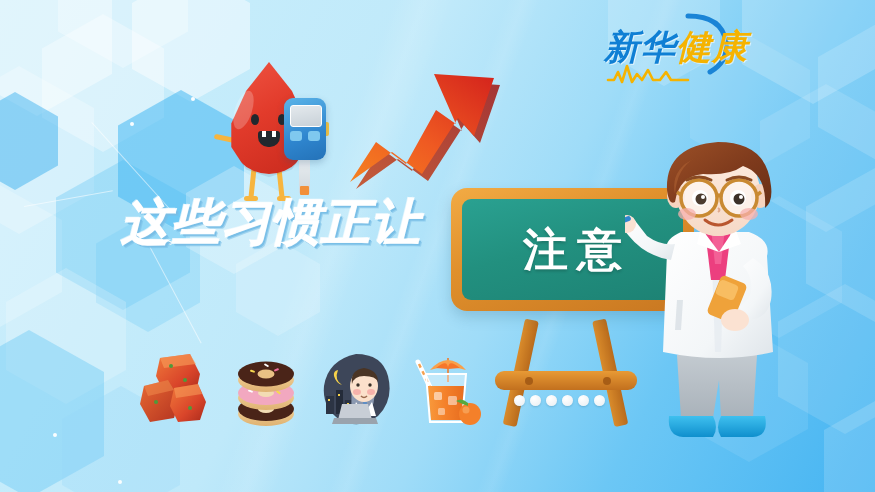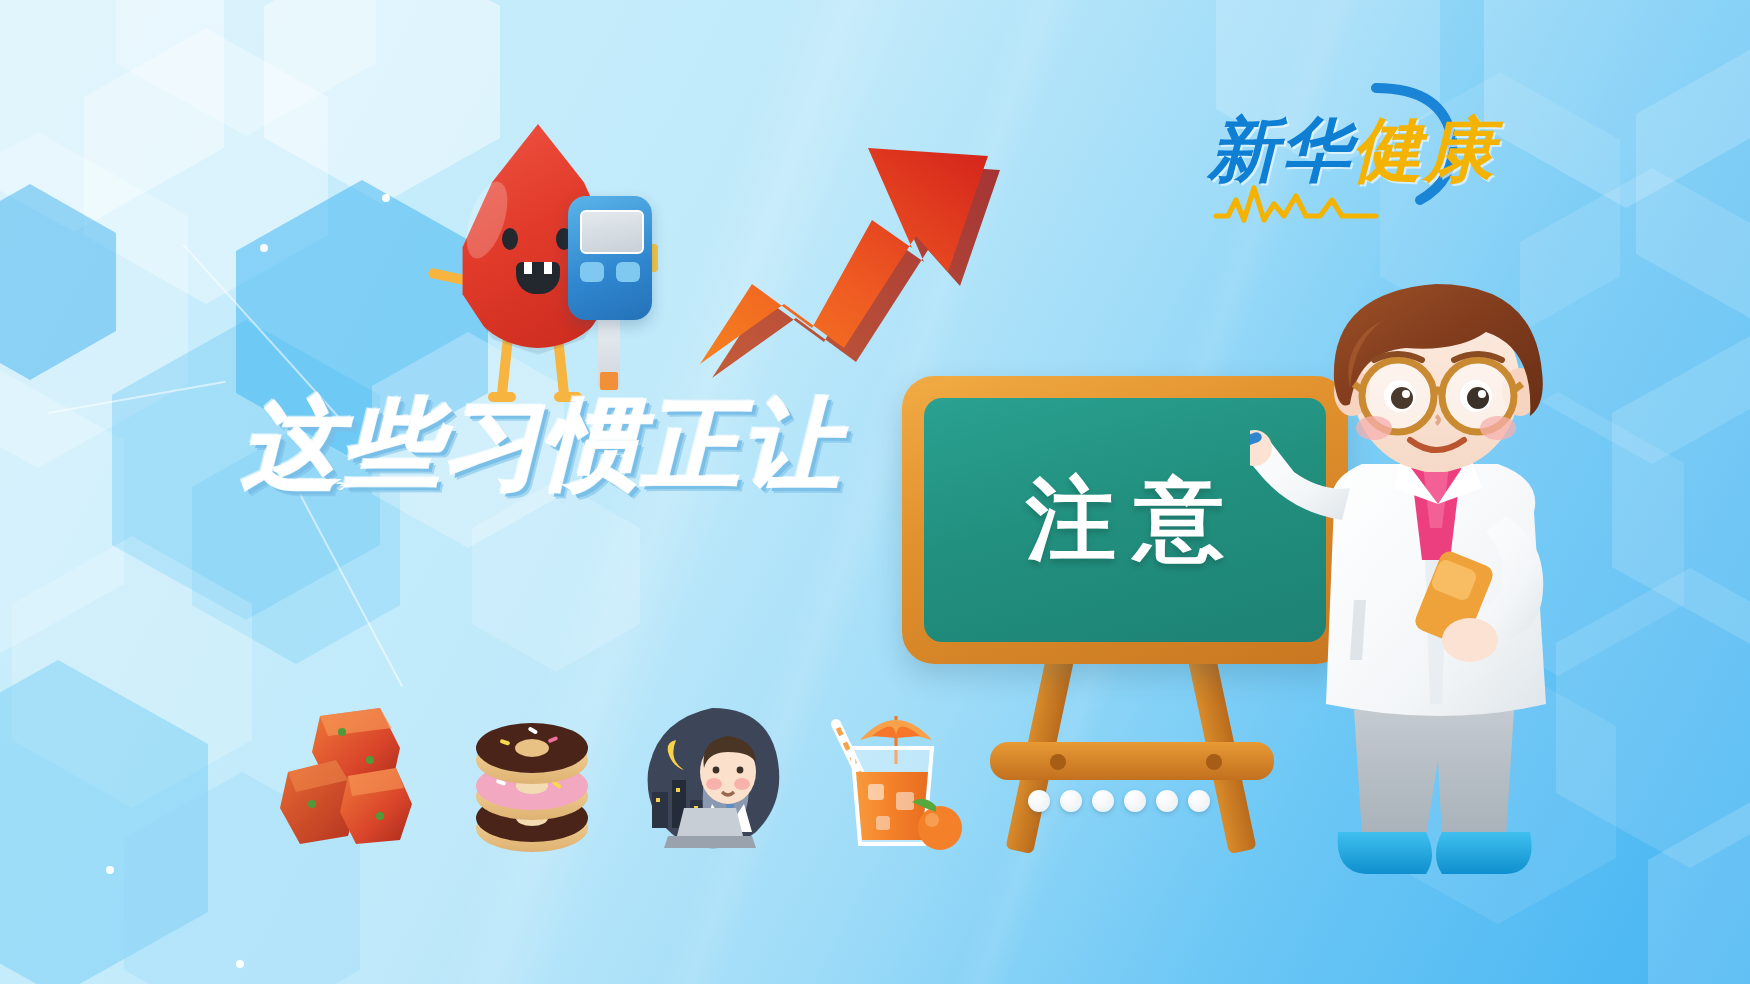--- a/index.html
+++ b/index.html
@@ -56,24 +56,25 @@
     color:#f24236;
     text-shadow:
       2px 2px 0 rgba(185,60,45,.55),
       3px 3px 0 rgba(185,60,45,.30);
     -webkit-text-stroke:1px rgba(255,255,255,.35);
   }
 
   
   #board{position:absolute;left:451px;top:188px;z-index:18;}
   .board-frame{
-    position:relative;width:223px;height:144px;
+    position:relative;width:223px;height:123px;
     border-radius:16px;
     background:linear-gradient(160deg,#f2ab44 0%,#e0902c 40%,#c87721 100%);
     box-shadow:0 6px 14px rgba(40,90,120,.22);
+    padding-left:20px;
   }
   .board-inner{
     position:absolute;left:11px;top:11px;right:11px;bottom:11px;
     border-radius:9px;
     background:linear-gradient(165deg,#2aa191 0%,#22907f 45%,#1d8274 100%);
     display:flex;align-items:center;justify-content:center;
   }
   .board-text{
     font-family:"DejaVu Sans","Liberation Sans",sans-serif;
     font-weight:bold;font-size:45px;letter-spacing:9px;
@@ -144,21 +145,21 @@
   #icons{position:absolute;left:140px;top:352px;z-index:26;display:flex;align-items:flex-end;gap:18px;}
   .icon-cell{width:72px;height:76px;position:relative;}
   .dots{display:flex;align-items:center;gap:5px;margin-left:14px;margin-bottom:22px;}
   .dots i{
     width:11px;height:11px;border-radius:50%;display:block;
     background:radial-gradient(circle at 35% 30%,#ffffff,#e8eef2);
     box-shadow:0 1px 2px rgba(40,90,120,.25);
   }
 
   
-  #logo-health{position:absolute;left:596px;top:38px;z-index:40;width:160px;height:78px;}
+  #logo-health{position:absolute;left:596px;top:10px;z-index:40;width:160px;height:78px;}
   .lh-text{
     position:absolute;left:8px;top:14px;
     font-family:"DejaVu Sans","Liberation Sans",sans-serif;
     font-weight:bold;font-style:italic;font-size:35px;letter-spacing:1px;
     white-space:nowrap;
   }
   .lh-blue{color:#0f7fd4;text-shadow:1px 1px 0 rgba(255,255,255,.6);}
   .lh-gold{color:#f5b301;text-shadow:1px 1px 0 rgba(255,255,255,.6);}
 
   #logo-news{

